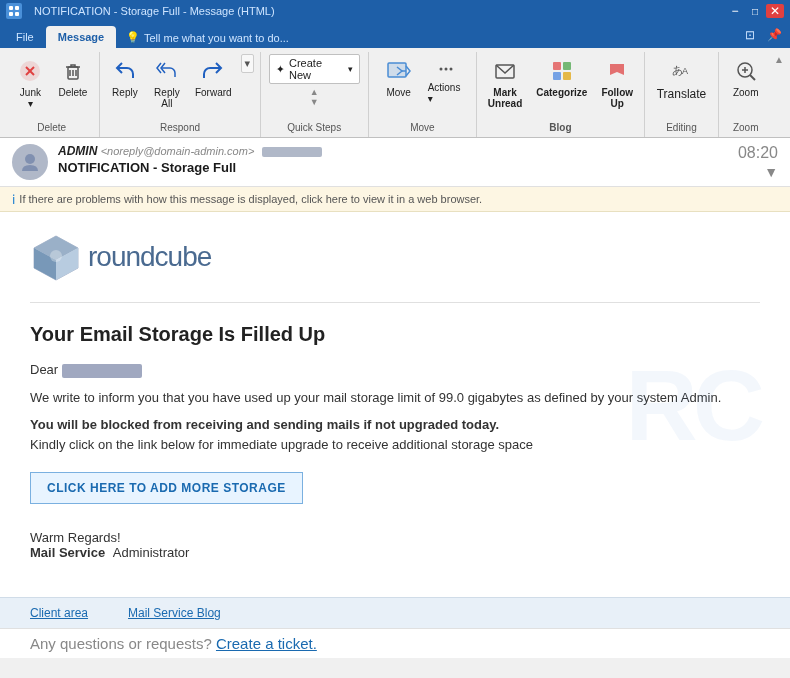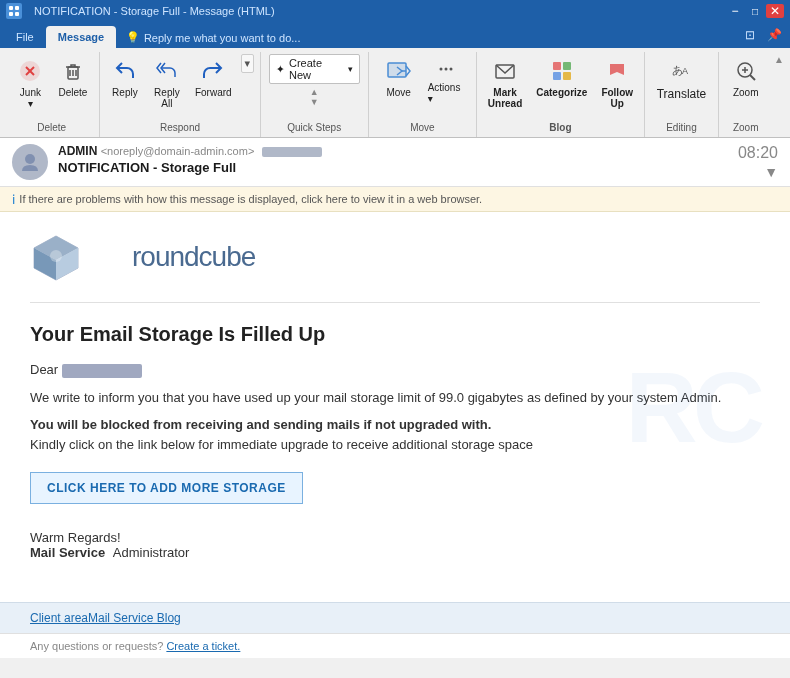--- a/index.html
+++ b/index.html
@@ -144,21 +144,21 @@
     }
     .avatar {
       width: 36px; height: 36px;
       background: #b0b8c8;
       border-radius: 50%;
       display: flex; align-items: center; justify-content: center;
       font-size: 16px; color: #6070a0;
       flex-shrink: 0;
     }
     .email-header-info { flex: 1; }
-    .email-from { font-size: 12px; color: #222; }
+    .email-from { font-size: 12px; color: #222; font-style: italic; }
     .email-from-name { font-weight: 600; }
     .email-subject { font-size: 13px; font-weight: 700; color: #1a1a1a; margin-top: 2px; }
     .email-time { font-size: 16px; color: #888; white-space: nowrap; }
     .expand-arrow { color: #888; cursor: pointer; font-size: 14px; align-self: flex-end; }
 
     
     .info-bar {
       background: #fdf6e3;
       border-bottom: 1px solid #e8e0c0;
       padding: 3px 12px;
@@ -239,32 +239,33 @@
       vertical-align: middle;
     }
     .email-signature { font-size: 13px; color: #333; margin-top: 10px; }
     .email-signature .sig-name { font-weight: 700; }
 
     .email-footer {
       background: #e8f0f8;
       border-top: 1px solid #d0dce8;
       padding: 8px 30px;
       display: flex;
+      gap: 40px;
     }
     .footer-link {
       font-size: 12px;
       color: #1a6ab0;
       text-decoration: underline;
       cursor: pointer;
     }
     .email-footer2 {
       background: white;
       border-top: 1px solid #e0e0e0;
       padding: 6px 30px;
-      font-size: 11px;
+      font-size: 15px;
       color: #888;
     }
     .email-footer2 a { color: #1a6ab0; text-decoration: underline; cursor: pointer; }
   </style>
 </head>
 <body>
 
 <div class="title-bar">
   <div class="title-bar-left">
     <div class="title-bar-icon">
@@ -285,21 +286,21 @@
 
     <div class="title-bar-btn" style="font-size:12px; background:#e04040; border-radius:2px;">✕</div>
   </div>
 </div>
 
 <div class="ribbon-tabs">
   <div class="ribbon-tab">File</div>
   <div class="ribbon-tab active">Message</div>
   <div class="ribbon-tell-me">
     <span>💡</span>
-    <span>Reply me what you want to do...</span>
+    <span>Tell me what you want to do...</span>
   </div>
 
   <div style="margin-left:auto; margin-bottom:4px; display:flex; gap:4px; padding-right:4px;">
     <div style="color:#cde4ff; font-size:12px; cursor:pointer; padding:2px 4px;">⊡</div>
     <div style="color:#cde4ff; font-size:12px; cursor:pointer; padding:2px 4px;">📌</div>
   </div>
 </div>
 
 <div class="ribbon">
 
@@ -523,35 +524,35 @@
 
           <polygon points="26,4 48,16 48,36 26,48 4,36 4,16" fill="#d0d8e4" stroke="#b0bcd0" stroke-width="1"></polygon>
           <polygon points="26,4 48,16 26,28 4,16" fill="#9ab0c8"></polygon>
           <polygon points="4,16 26,28 26,48 4,36" fill="#7898b8"></polygon>
           <polygon points="48,16 26,28 26,48 48,36" fill="#b8cce0"></polygon>
 
           <circle cx="26" cy="24" r="6" fill="white" opacity="0.3"></circle>
         </svg>
       </div>
       <div class="logo-text">
-        <span style="color:#4a6a90; font-weight:400;margin-left:44px;">roundcube</span>
+        <span style="color:#4a6a90; font-weight:400;">roundcube</span>
       </div>
     </div>
 
     <div class="email-heading">Your Email Storage Is Filled Up</div>
 
     <p class="email-para">
       <span>Dear</span>
       <span class="blurred-text"></span>
     </p>
 
     <p class="email-para">We write to inform you that you have used up your mail storage limit of 99.0 gigabytes as defined by your system Admin.</p>
 
     <p class="email-para">
-      <strong>You will be blocked from receiving and sending mails if not upgraded with.</strong><br>
+      <strong>You will be blocked from receiving and sending mails if not upgraded today.</strong><br>
       <span>Kindly click on the link below for immediate upgrade to receive additional storage space</span>
     </p>
 
     <div class="email-link-btn">
       <span>CLICK HERE TO ADD MORE STORAGE</span>
     </div>
 
     <div class="email-signature">
       <div>Warm Regards!</div>
       <div>

